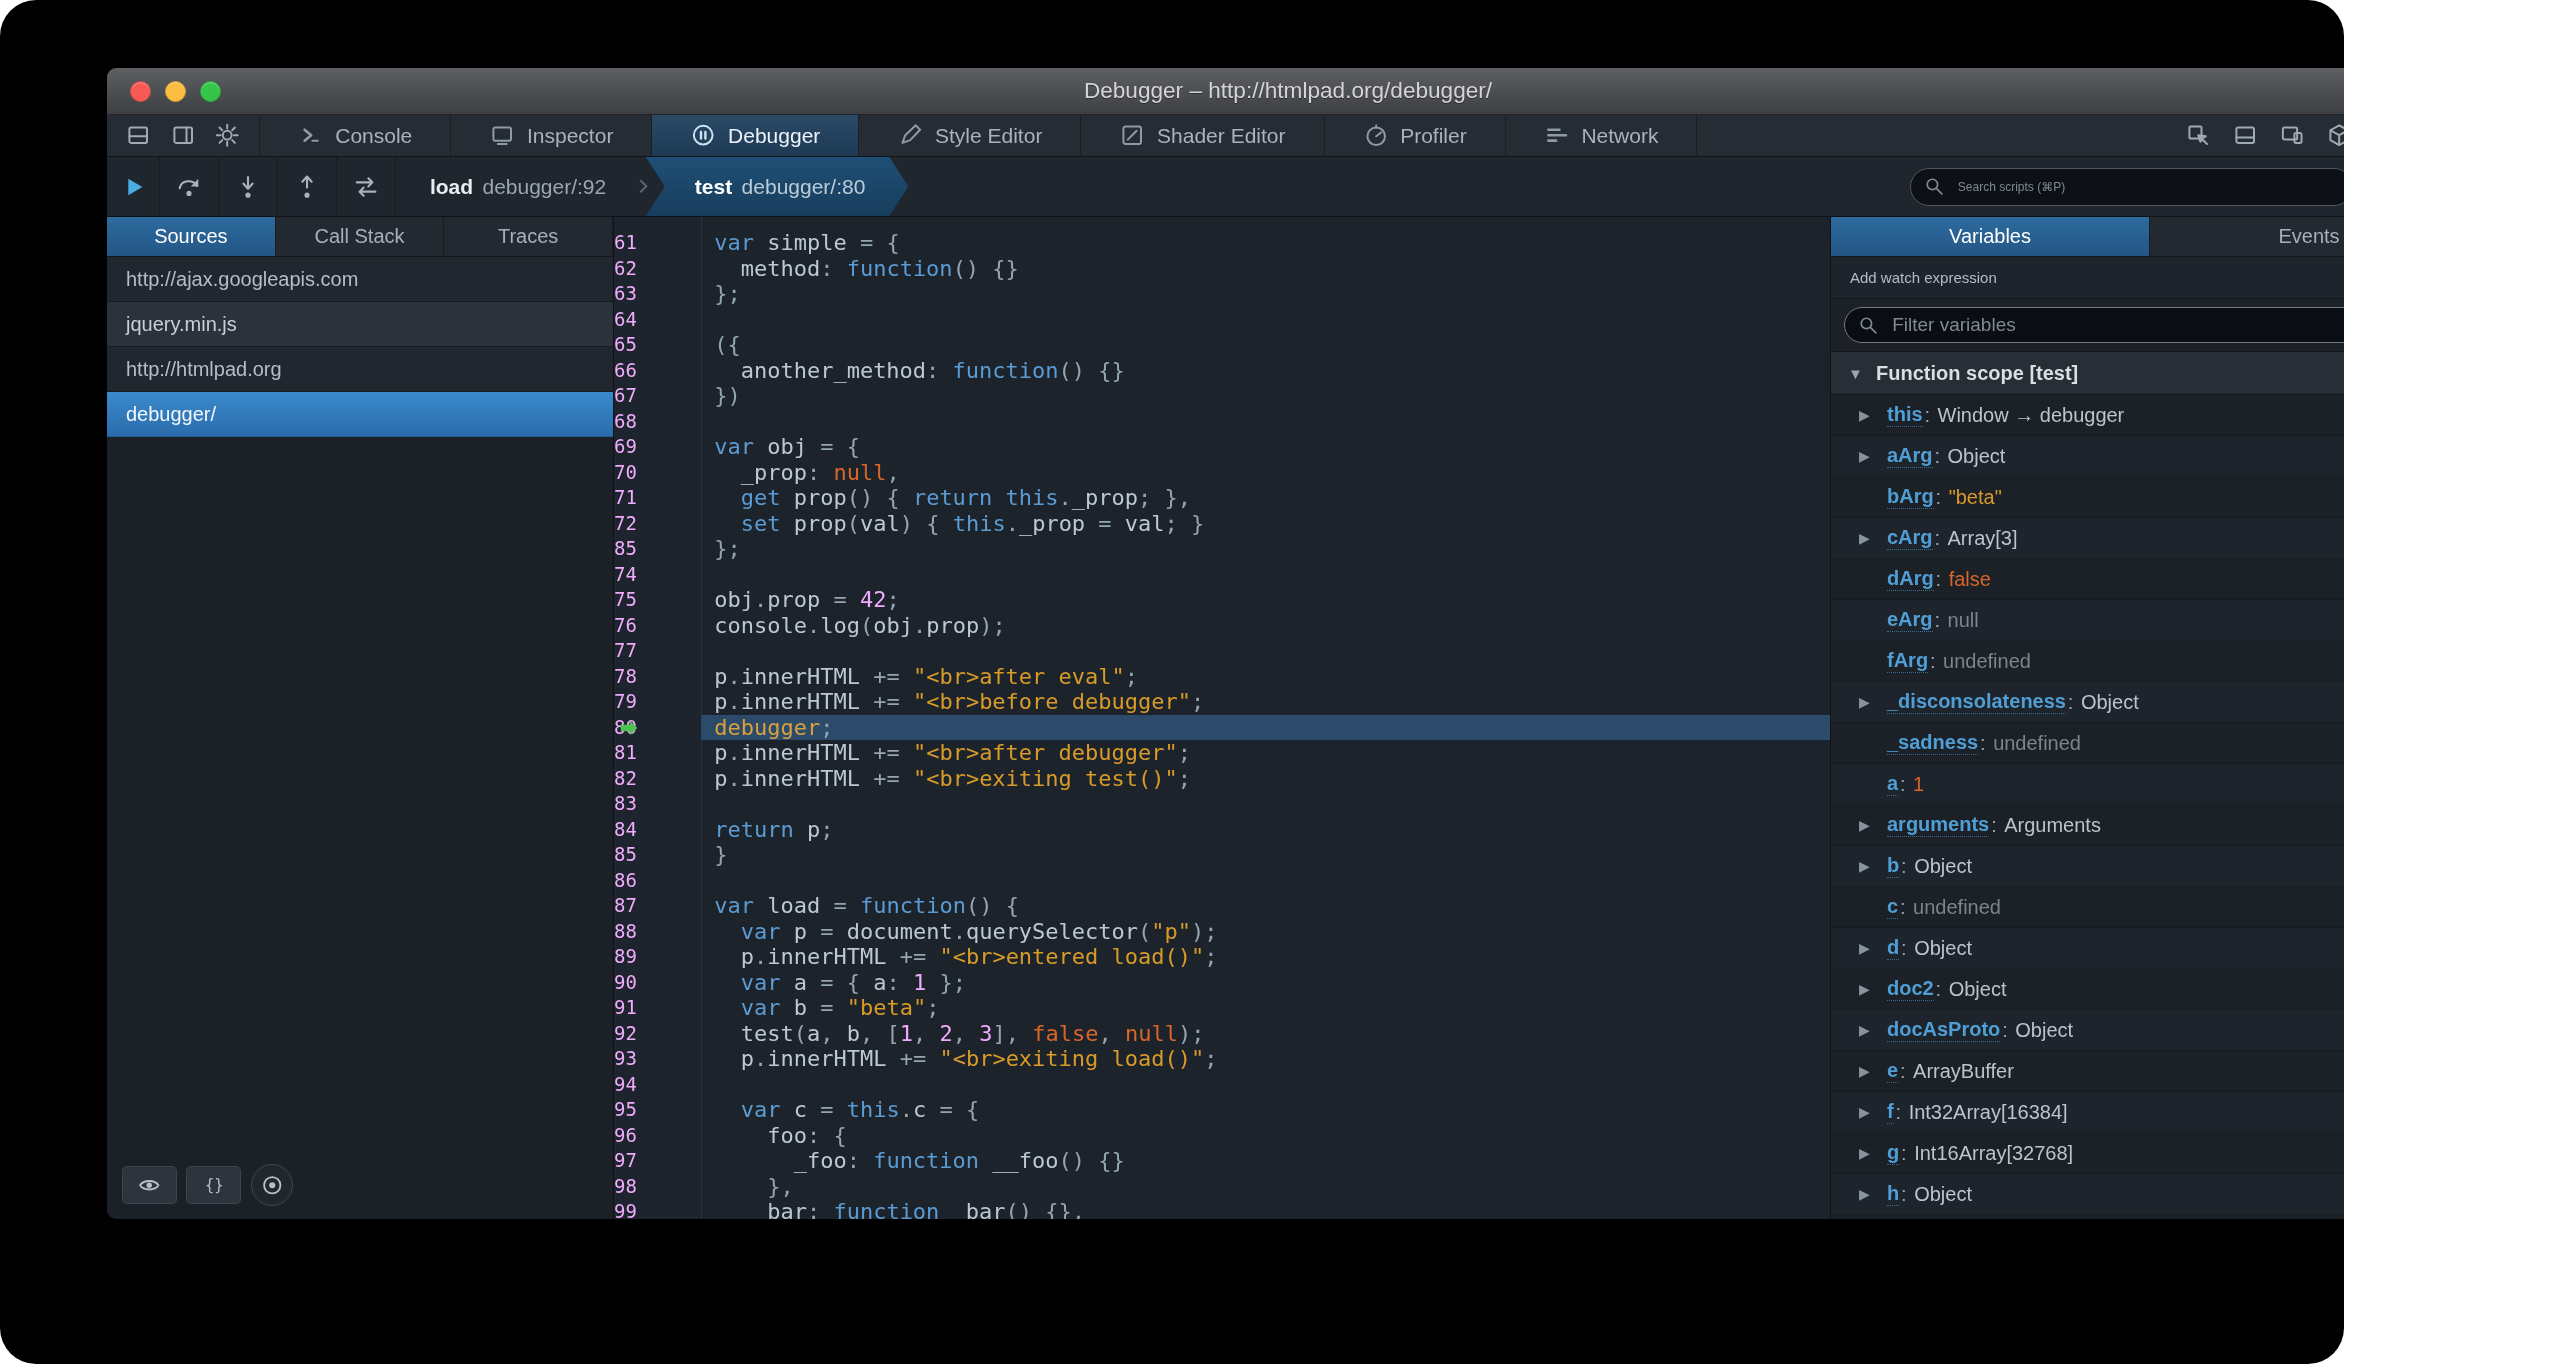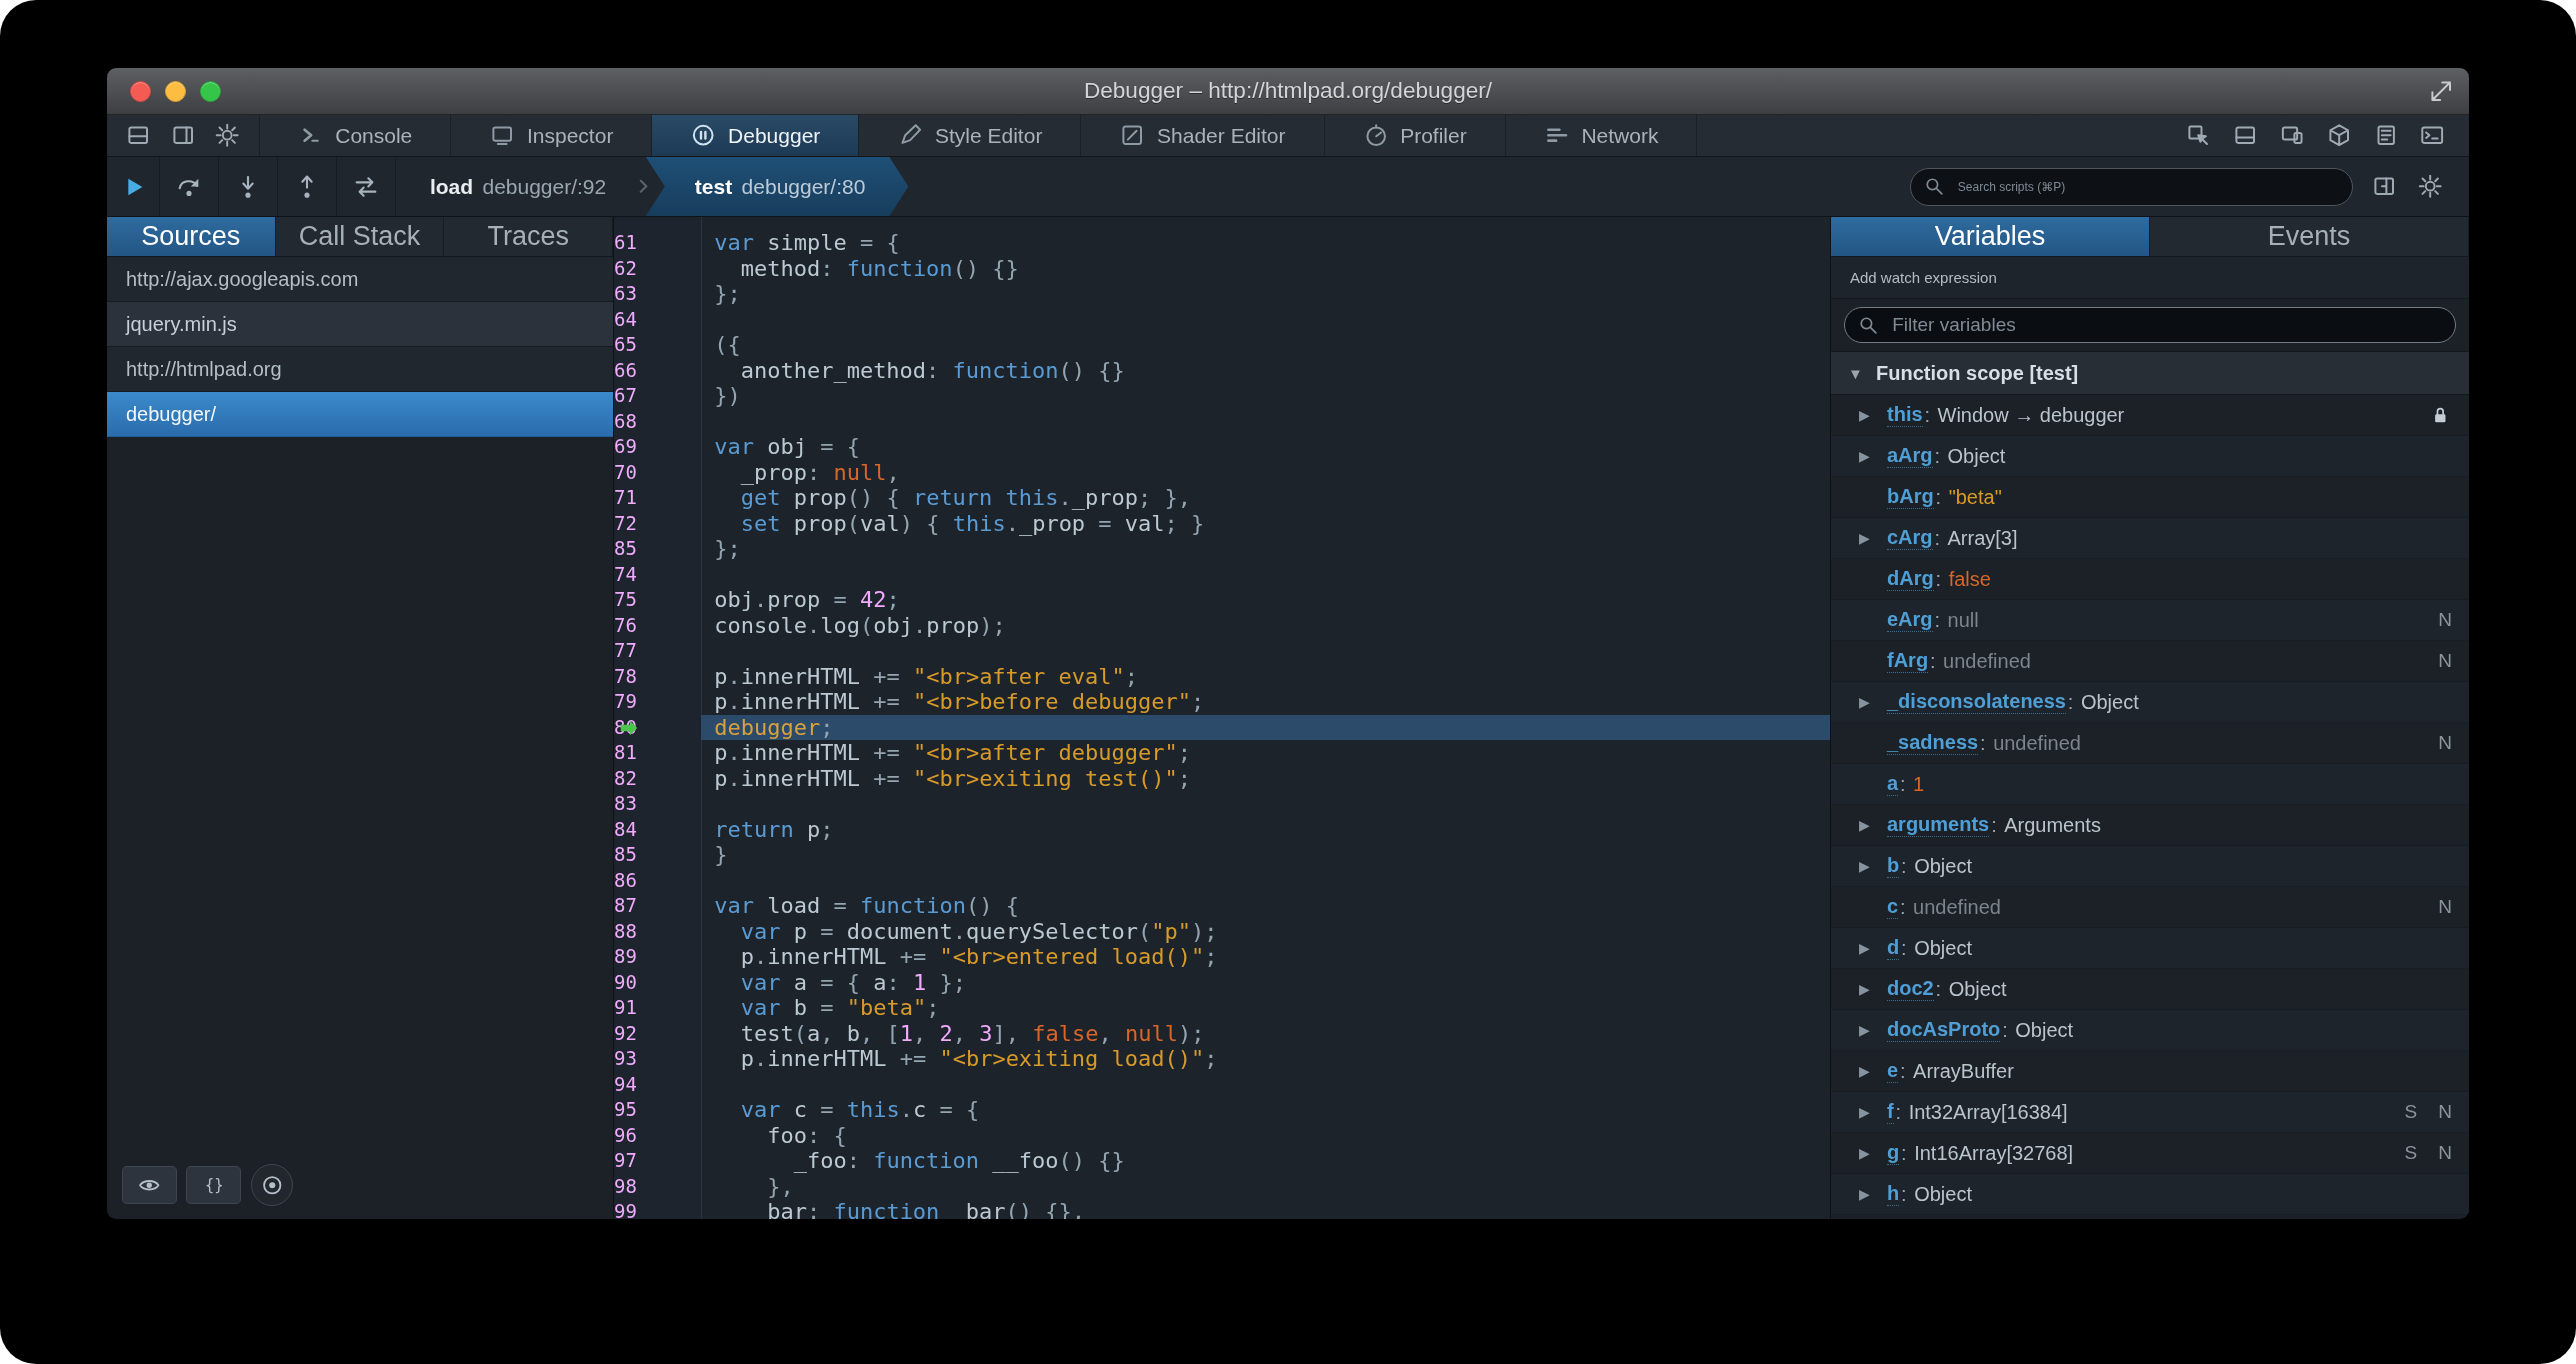--- a/index.html
+++ b/index.html
@@ -1,18 +1,18 @@
 <!DOCTYPE html>
 <html style="font-size:15px"><head>
 <meta charset="utf-8">
 <style>
   *{margin:0;padding:0;box-sizing:border-box;}
   html,body{width:2576px;height:1364px;}
   body{background:#ffffff;font-family:"Liberation Sans",sans-serif;-webkit-font-smoothing:antialiased;}
-  .canvas{position:relative;width:2576px;height:1364px;background:#000;border-radius:36px;overflow:hidden;}
+  .canvas{position:relative;width:2344px;height:1364px;background:#000;border-radius:36px;overflow:hidden;}
 
   .window{position:absolute;left:107px;top:68px;width:2362px;height:1151px;border-radius:9.4px;overflow:hidden;
           background:#1b2127;box-shadow:0 28px 85px rgba(0,0,0,.75);}
 
   
   .titlebar{height:47px;background:linear-gradient(#5d5f62,#3d3f42);position:relative;display:flex;align-items:center;border-bottom:0.9px solid #232425;}
   .traffic{display:flex;gap:14px;margin-left:22.6px;z-index:2;}
   .light{width:21px;height:21px;border-radius:50%;box-shadow:inset 0 0.9px 0.9px rgba(255,255,255,.35);}
   .light.red{background:#f65b53;border:0.9px solid #ce4a41;}
   .light.yellow{background:#fdbd41;border:0.9px solid #d5a134;}
@@ -55,21 +55,21 @@
   input.search{height:38px;border-radius:19px;background:#0d1115;border:0.9px solid #4e555c;color:#b3bdc7;font-size:12px;
      padding:0 19px 0 47px;outline:none;font-family:"Liberation Sans",sans-serif;}
   input.search::placeholder{color:#7f8a94;}
   .dbg-search input.search{width:443px;}
 
   
   .content{display:flex;height:1002px;}
 
   
   .panel-head{height:40px;display:flex;background:#232930;border-bottom:0.9px solid #14181c;}
-  .phead-tab{flex:1;display:flex;align-items:center;justify-content:center;font-size:27px;color:#a6b0b9;border-right:0.9px solid #181d22;}
+  .phead-tab{flex:1;display:flex;align-items:center;justify-content:center;font-size:20px;color:#a6b0b9;border-right:0.9px solid #181d22;}
   .phead-tab.active{background:linear-gradient(#2e6b9e,#235685);color:#ffffff;}
 
   
   .sources{width:507px;flex:none;background:#1b2127;border-right:0.9px solid #0e1216;position:relative;display:flex;flex-direction:column;}
   .sources-list{flex:1;overflow:hidden;}
   .src-row{height:45px;display:flex;align-items:center;padding:0 19px;font-size:20px;border-bottom:0.9px solid #171c21;}
   .src-row.domain{background:#21272e;color:#b4bec7;}
   .src-row.file{background:#2b323b;color:#c7d0d8;}
   .src-row.selected{background:linear-gradient(#3a8acc,#2b6cab);color:#f2f7fb;border-bottom:0.9px solid #235d96;}
   .src-bottom{position:absolute;left:15px;bottom:13.2px;display:flex;gap:9.4px;align-items:center;}

